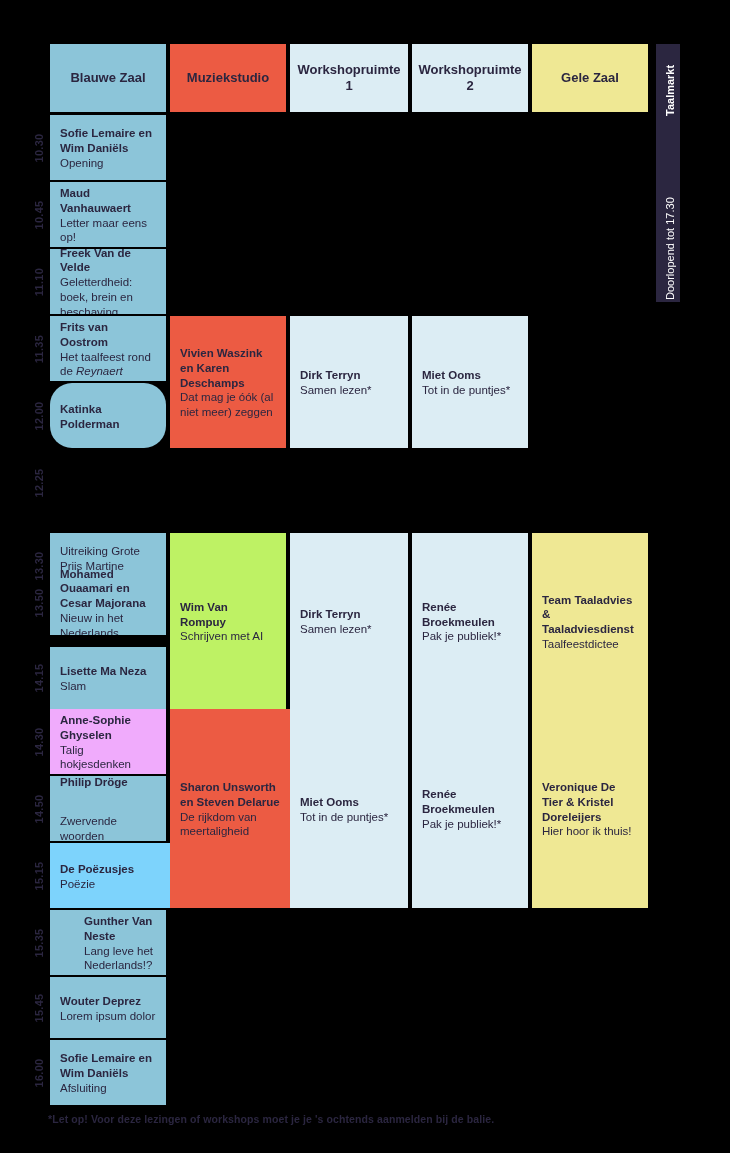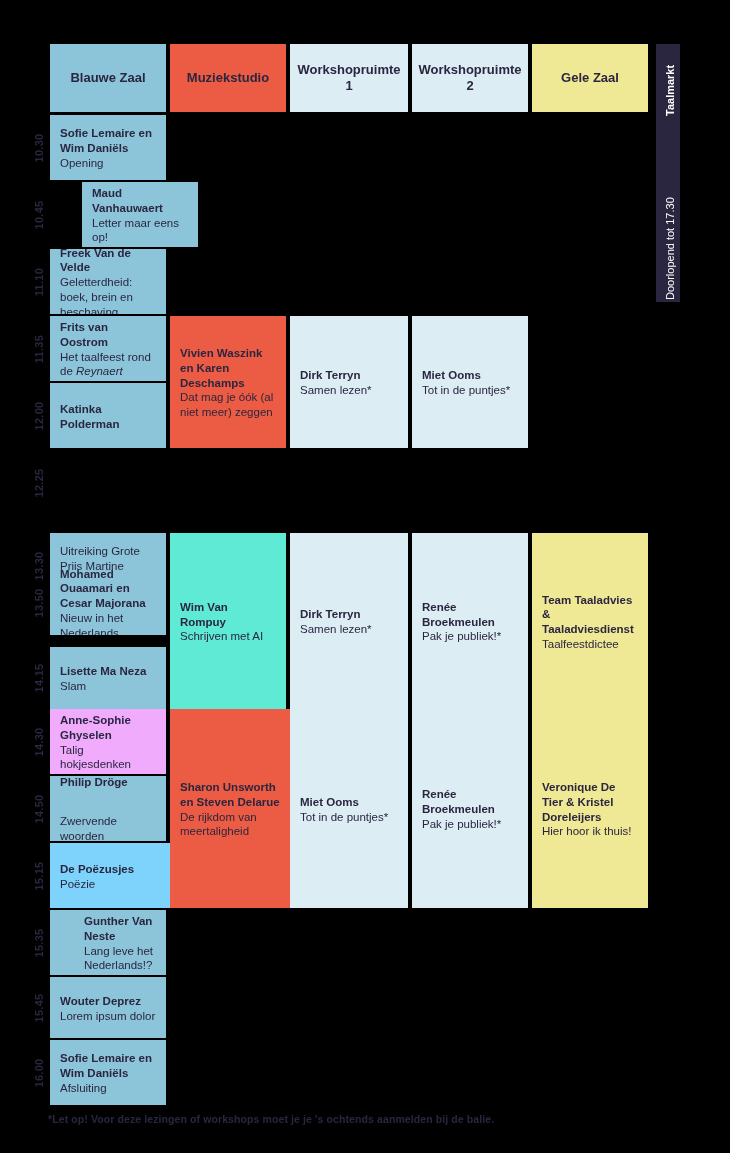--- a/index.html
+++ b/index.html
@@ -182,33 +182,33 @@
       <div class="hdr" style="left: 290px; width: 118px; background: rgb(220, 237, 244);">Workshopruimte 1</div>
       <div class="hdr" style="left: 412px; width: 116px; background: rgb(220, 237, 244);">Workshopruimte 2</div>
       <div class="hdr" style="left: 532px; width: 116px; background: rgb(239, 232, 148);">Gele Zaal</div>
     </div>
 
   <div id="cells">
       <div class="cell" style="left: 50px; width: 116px; top: 115px; height: 65px; background: rgb(140, 197, 217);">
         <div class="who">Sofie Lemaire en Wim Daniëls</div>
         <div class="what">Opening</div>
       </div>
-      <div class="cell" style="left: 50px; width: 116px; top: 182px; height: 65px; background: rgb(140, 197, 217); margin-left: 32px;">
+      <div class="cell" style="left: 50px; width: 116px; top: 182px; height: 65px; background: rgb(140, 197, 217);">
         <div class="who">Maud Vanhauwaert</div>
         <div class="what">Letter maar eens op!</div>
       </div>
       <div class="cell" style="left: 50px; width: 116px; top: 249px; height: 65px; background: rgb(140, 197, 217);">
         <div class="who">Freek Van de Velde</div>
         <div class="what">Geletterdheid: boek, brein en beschaving</div>
       </div>
       <div class="cell" style="left: 50px; width: 116px; top: 316px; height: 65px; background: rgb(140, 197, 217); align-items: center;">
         <div class="who">Frits van Oostrom</div>
         <div class="what"><span>Het taalfeest rond de </span><i>Reynaert</i></div>
       </div>
-      <div class="cell" style="left: 50px; width: 116px; top: 383px; height: 65px; background: rgb(140, 197, 217);">
+      <div class="cell" style="left: 50px; width: 116px; top: 383px; height: 65px; background: rgb(140, 197, 217); border-radius: 22px;">
         <div class="who">Katinka Polderman</div>
       </div>
       <div class="cell" style="left: 50px; width: 116px; top: 533px; height: 65px; background: rgb(140, 197, 217);">
         <div class="what">Uitreiking Grote Prijs Martine Tanghe</div>
       </div>
       <div class="cell" style="left: 50px; width: 116px; top: 570px; height: 65px; background: rgb(140, 197, 217);">
         <div class="who">Mohamed Ouaamari en Cesar Majorana</div>
         <div class="what">Nieuw in het Nederlands</div>
       </div>
       <div class="cell" style="left: 50px; width: 116px; top: 647px; height: 62px; background: rgb(140, 197, 217);">
@@ -236,21 +236,21 @@
         <div class="what">Lorem ipsum dolor</div>
       </div>
       <div class="cell" style="left: 50px; width: 116px; top: 1040px; height: 65px; background: rgb(140, 197, 217);">
         <div class="who">Sofie Lemaire en Wim Daniëls</div>
         <div class="what">Afsluiting</div>
       </div>
       <div class="cell" style="left: 170px; width: 116px; top: 316px; height: 132px; background: rgb(236, 91, 67);">
         <div class="who">Vivien Waszink en Karen Deschamps</div>
         <div class="what">Dat mag je óók (al niet meer) zeggen</div>
       </div>
-      <div class="cell" style="left: 170px; width: 116px; top: 533px; height: 176px; background: #5eead4;">
+      <div class="cell" style="left: 170px; width: 116px; top: 533px; height: 176px; background: #bef264;">
         <div class="who">Wim Van Rompuy</div>
         <div class="what">Schrijven met AI</div>
       </div>
       <div class="cell" style="left: 170px; width: 132px; top: 709px; height: 199px; background: rgb(236, 91, 67);">
         <div class="who">Sharon Unsworth en Steven Delarue</div>
         <div class="what">De rijkdom van meertaligheid</div>
       </div>
       <div class="cell" style="left: 290px; width: 118px; top: 316px; height: 132px; background: rgb(220, 237, 244);">
         <div class="who">Dirk Terryn</div>
         <div class="what">Samen lezen*</div>

